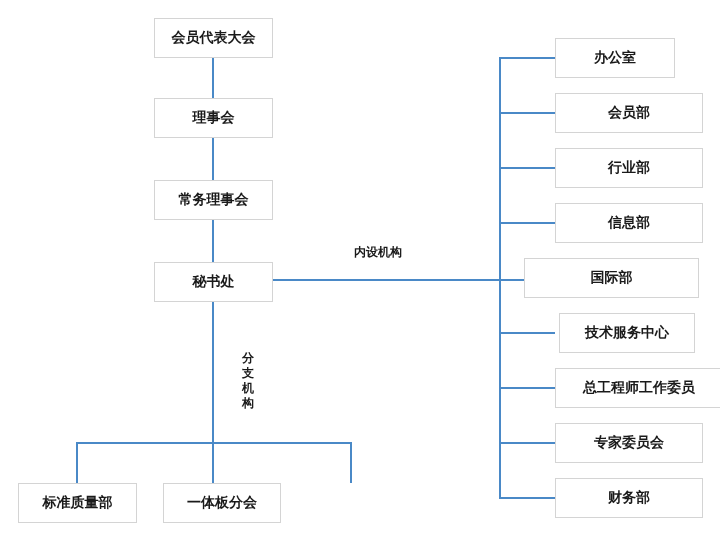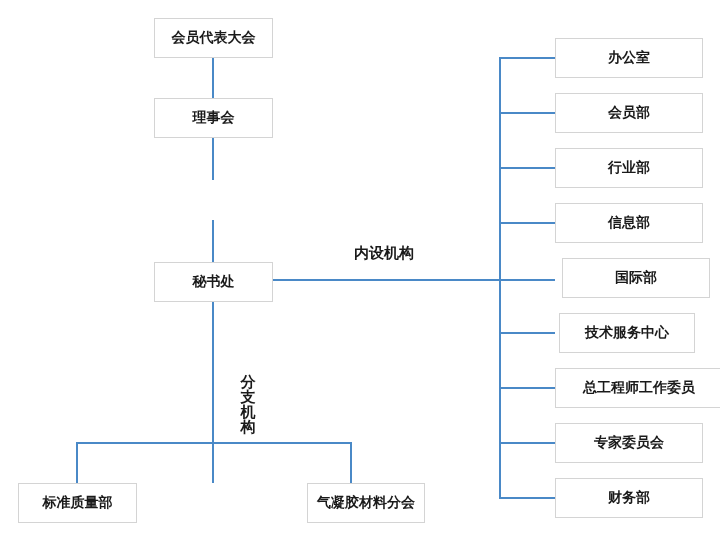--- a/index.html
+++ b/index.html
@@ -28,42 +28,42 @@
   }
   .line {
     position: absolute;
     background: #4a89c7;
     z-index: 1;
   }
   .line.h { height: 2px; }
   .line.v { width: 2px; }
   .flabel {
     position: absolute;
-    font-size: 15px;
+    font-size: 12px;
     font-weight: bold;
     color: #1a1a1a;
     z-index: 2;
     white-space: nowrap;
   }
   .flabel.vertical {
     width: 16px;
     line-height: 15px;
     word-break: break-all;
     white-space: normal;
     text-align: center;
-    margin-top: 24px;
   }
 </style>
 </head>
 <body>
 
 <div class="canvas">
 
   <div class="node" style="left:154px; top:18px;  width:119px">会员代表大会</div>
   <div class="node" style="left:154px; top:98px;  width:119px">理事会</div>
+  <div class="node" style="left:154px; top:180px; width:119px">常务理事会</div>
   <div class="node" style="left:154px; top:262px; width:119px">秘书处</div>
 
   <div class="line v" style="left:212px; top:58px;  height:40px"></div>
   <div class="line v" style="left:212px; top:138px; height:42px"></div>
   <div class="line v" style="left:212px; top:220px; height:42px"></div>
 
   <div class="line v" style="left:212px; top:302px; height:141px"></div>
 
   <div class="flabel" style="left:354px; top:244px">内设机构</div>
 
@@ -73,33 +73,33 @@
 
   <div class="line h" style="left:499px; top:57px;  width:56px"></div>
   <div class="line h" style="left:499px; top:112px; width:56px"></div>
   <div class="line h" style="left:499px; top:167px; width:56px"></div>
   <div class="line h" style="left:499px; top:222px; width:56px"></div>
   <div class="line h" style="left:499px; top:332px; width:56px"></div>
   <div class="line h" style="left:499px; top:387px; width:56px"></div>
   <div class="line h" style="left:499px; top:442px; width:56px"></div>
   <div class="line h" style="left:499px; top:497px; width:56px"></div>
 
-  <div class="node" style="left:555px; top:38px;  width:148px">办公室</div>
+  <div class="node" style="left:555px; top:38px;  width:120px">办公室</div>
   <div class="node" style="left:555px; top:93px;  width:148px">会员部</div>
   <div class="node" style="left:555px; top:148px; width:148px">行业部</div>
   <div class="node" style="left:555px; top:203px; width:148px">信息部</div>
-  <div class="node" style="left:562px; top:258px; width:148px">国际部</div>
+  <div class="node" style="left:524px; top:258px; width:175px">国际部</div>
   <div class="node" style="left:559px; top:313px; width:136px">技术服务中心</div>
   <div class="node" style="left:555px; top:368px; width:168px">总工程师工作委员</div>
   <div class="node" style="left:555px; top:423px; width:148px">专家委员会</div>
   <div class="node" style="left:555px; top:478px; width:148px">财务部</div>
 
   <div class="flabel vertical" style="left:240px; top:351px">分支机构</div>
 
   <div class="line h" style="left:76px;  top:442px; width:276px"></div>
   <div class="line v" style="left:76px;  top:442px; height:41px"></div>
   <div class="line v" style="left:212px; top:442px; height:41px"></div>
   <div class="line v" style="left:350px; top:442px; height:41px"></div>
 
   <div class="node" style="left:18px;  top:483px; width:119px">标准质量部</div>
-  <div class="node" style="left:307px; top:483px; width:118px">气凝胶材料分会</div>
+  <div class="node" style="left:163px; top:483px; width:118px">一体板分会</div>
 
 </div>
 
 </body></html>

